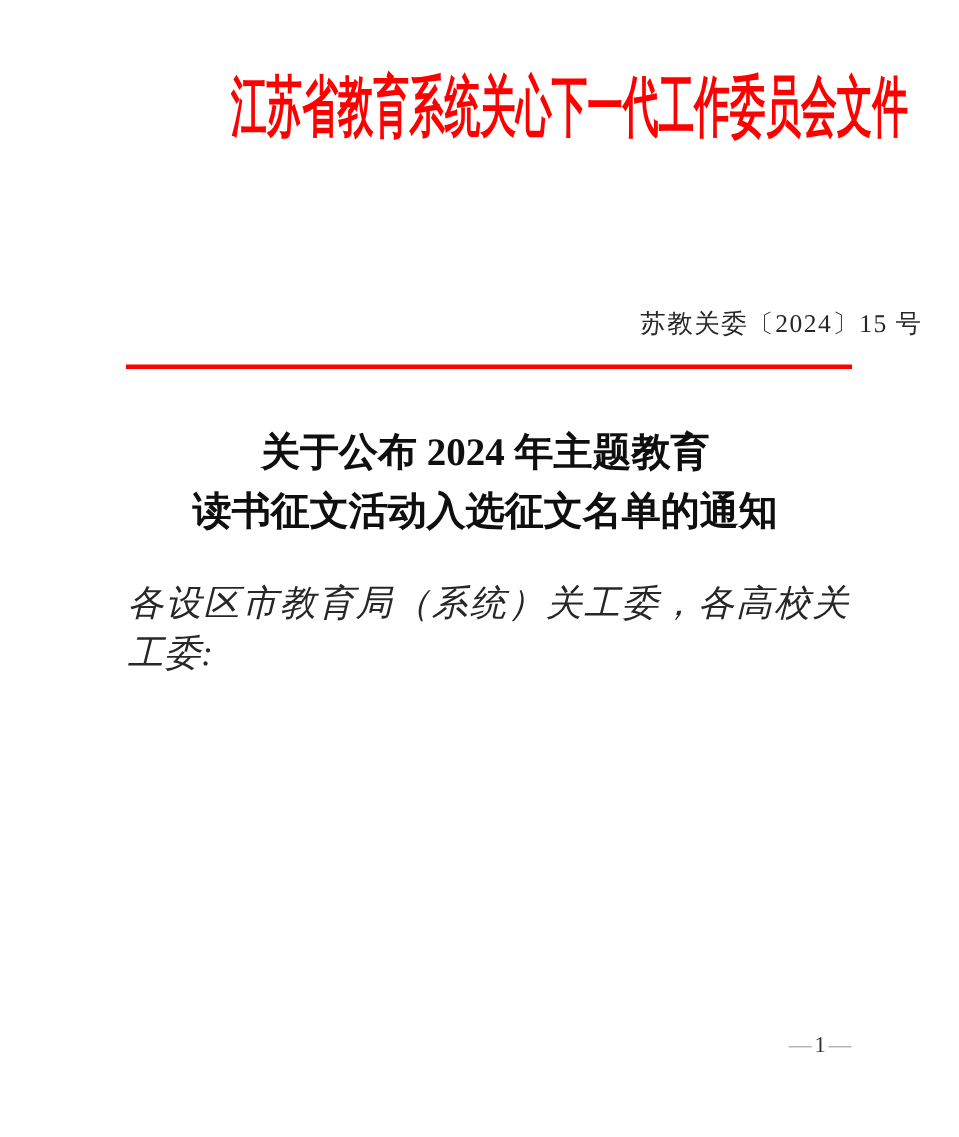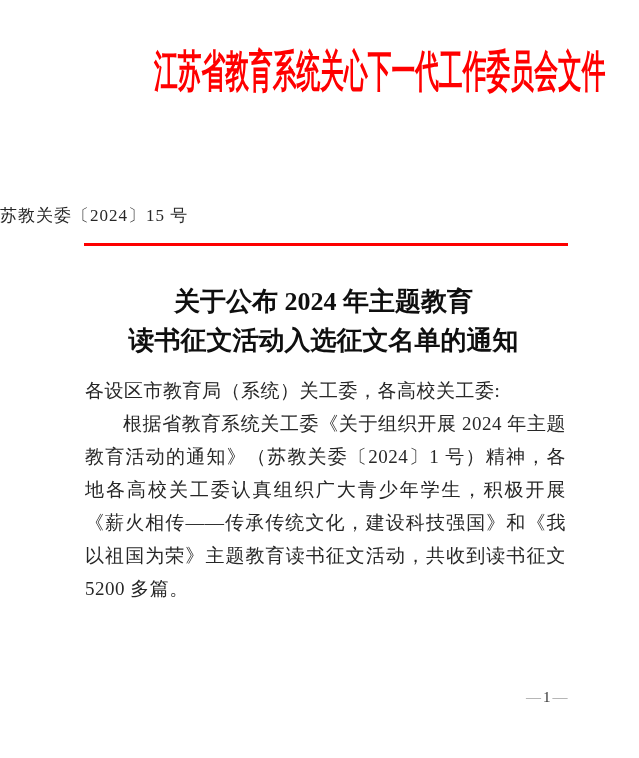--- a/index.html
+++ b/index.html
@@ -28,21 +28,21 @@
     color: var(--header-red, #ff0000);
     white-space: nowrap;
     transform: scaleX(0.54);
     transform-origin: 50% 50%;
   }
   .doc-number {
     position: absolute;
     top: 204px;
     left: 0;
     width: 615px;
-    text-align: left;
+    text-align: right;
     font-size: 17px;
     letter-spacing: 1px;
     color: var(--body-color, #272727);
   }
   .red-divider {
     position: absolute;
     top: 243px;
     left: 84px;
     width: 484px;
     height: 3px;
@@ -54,28 +54,29 @@
     left: 4px;
     width: 639px;
     text-align: center;
     font-size: 26px;
     font-weight: bold;
     line-height: 39px;
     color: var(--title-color, #0f0f0f);
   }
   .doc-body {
     position: absolute;
-    top: 374px;
+    top: 387px;
     left: 85px;
     width: 481px;
-    font-size: 19px;
+    font-size: 24px;
     line-height: 33px;
     letter-spacing: 0.5px;
     text-align: justify;
     color: var(--body-color, #272727);
+    font-style: italic;
   }
   .doc-body p {
     margin: 0;
     padding: 0;
   }
   .doc-body p.para {
     text-indent: 2em;
   }
   .page-number {
     position: absolute;
@@ -105,18 +106,17 @@
 
   <div class="red-divider"></div>
 
   <div class="doc-title">
     <div class="title-line">关于公布 2024 年主题教育</div>
     <div class="title-line">读书征文活动入选征文名单的通知</div>
   </div>
 
   <div class="doc-body">
     <p class="salutation">各设区市教育局（系统）关工委，各高校关工委:</p>
-    <p class="para">根据省教育系统关工委《关于组织开展 2024 年主题教育活动的通知》（苏教关委〔2024〕1 号）精神，各地各高校关工委认真组织广大青少年学生，积极开展《薪火相传——传承传统文化，建设科技强国》和《我以祖国为荣》主题教育读书征文活动，共收到读书征文 5200 多篇。</p>
   </div>
 
   <div class="page-number"><span class="dash">—</span><span class="num">1</span><span class="dash">—</span></div>
 
 </div>
 
 </body></html>

